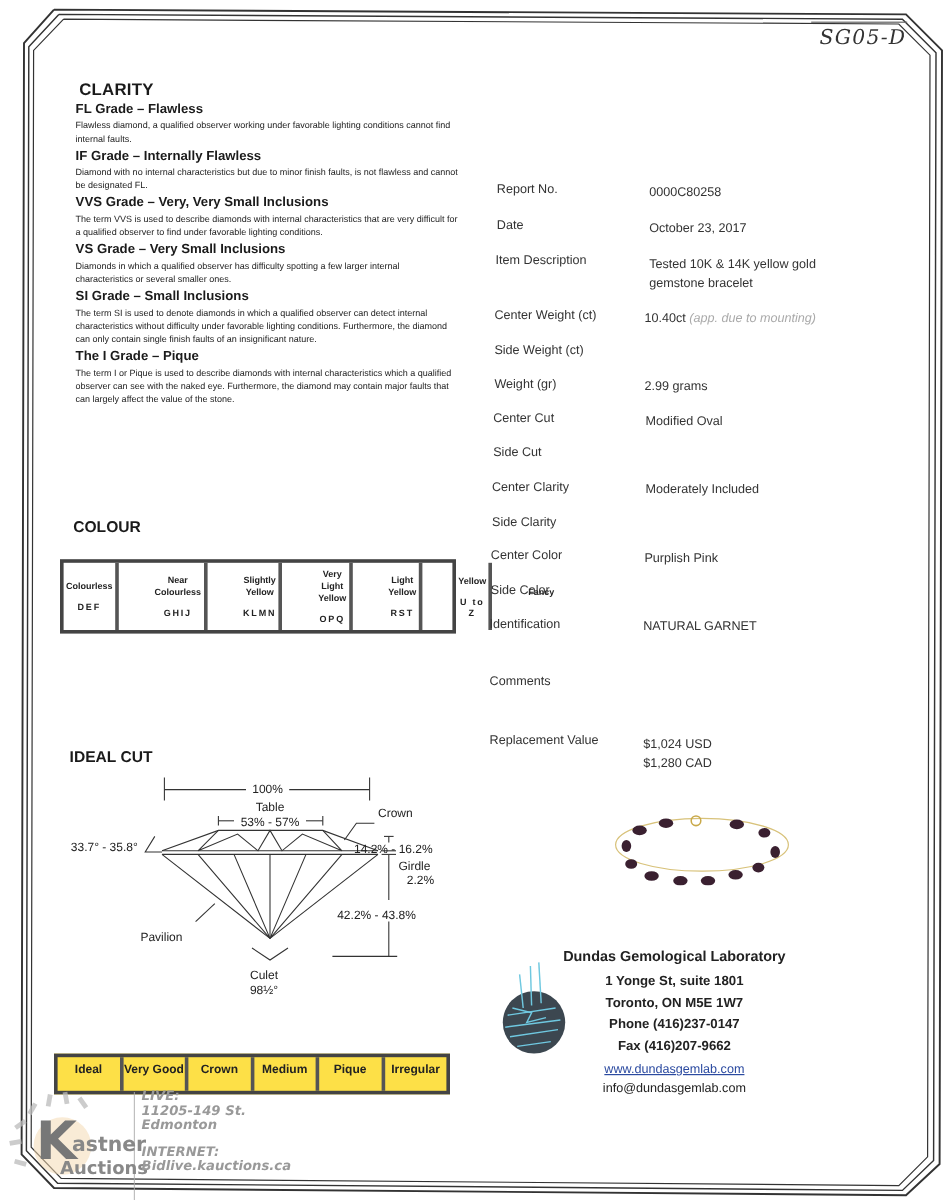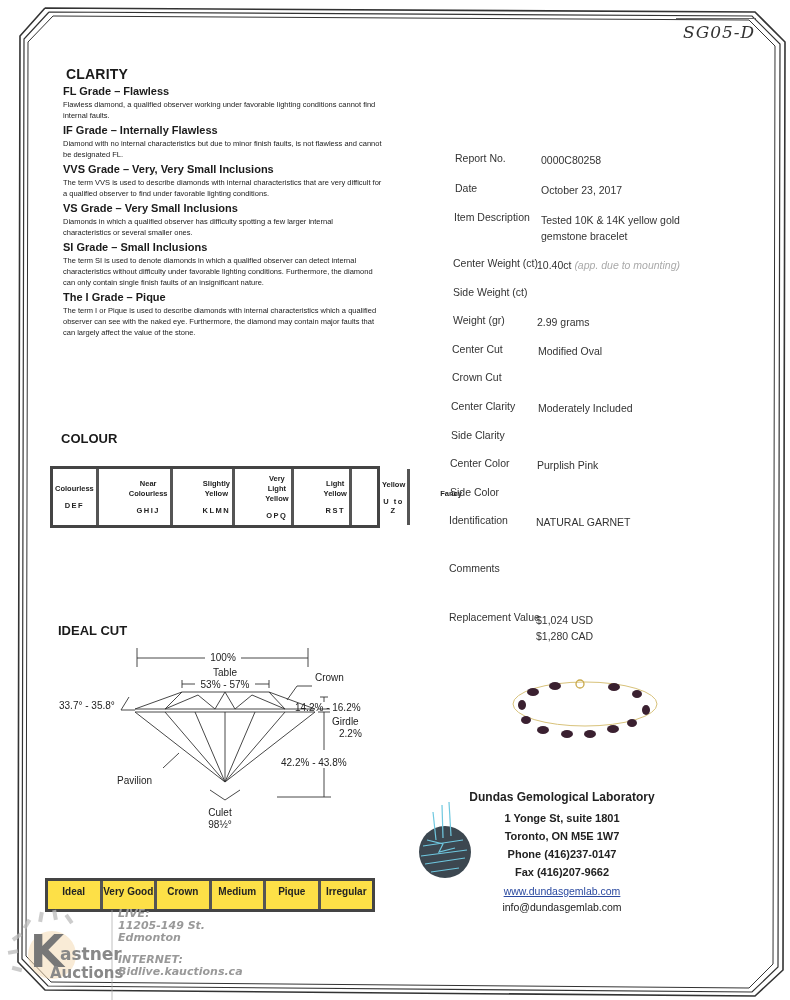--- a/index.html
+++ b/index.html
@@ -45,21 +45,21 @@
   }
   .cut-cell {
     flex: 1; border-right: 3px solid #555; text-align: center; font-weight: bold;
     font-size: 10px; padding-top: 4px; line-height: 14px; color: #222;
   }
   .cut-cell:last-child { border-right: none; }
 
   
   .report { position: absolute; left: 408px; top: 152px; width: 320px; }
   .row { position: absolute; font-size: 10.5px; color: #333; }
-  .lbl { position: absolute; white-space: nowrap; margin-left: 41px; }
+  .lbl { position: absolute; white-space: nowrap; }
   .val { position: absolute; left: 129px; white-space: nowrap; line-height: 16px; }
   .note { color: #aaa; font-style: italic; }
 
   .bracelet { position: absolute; left: 500px; top: 668px; width: 170px; height: 70px; }
 
   .lab { position: absolute; left: 462px; top: 790px; width: 200px; text-align: center; color: #222; }
   .lab .name { font-weight: bold; font-size: 12px; margin-bottom: 5px; }
   .lab .l { font-weight: bold; font-size: 11px; line-height: 18px; }
   .lab .web { font-size: 10.5px; color: #2b4aa0; text-decoration: underline; line-height: 16px; margin-top: 2px; }
   .lab .mail { font-size: 10.5px; line-height: 16px; }
@@ -238,21 +238,21 @@
   </div>
   <div class="row" style="top:162px;left:4px;">
     <span class="lbl">Weight (gr)</span>
     <span class="val" style="left:125px">2.99 grams</span>
   </div>
   <div class="row" style="top:191px;left:3px;">
     <span class="lbl">Center Cut</span>
     <span class="val" style="left:127px">Modified Oval</span>
   </div>
   <div class="row" style="top:219px;left:3px;">
-    <span class="lbl">Crown Cut</span>
+    <span class="lbl">Side Cut</span>
   </div>
   <div class="row" style="top:248px;left:2px;">
     <span class="lbl">Center Clarity</span>
     <span class="val" style="left:128px">Moderately Included</span>
   </div>
   <div class="row" style="top:277px;left:2px;">
     <span class="lbl">Side Clarity</span>
   </div>
   <div class="row" style="top:305px;left:1px;">
     <span class="lbl">Center Color</span>

